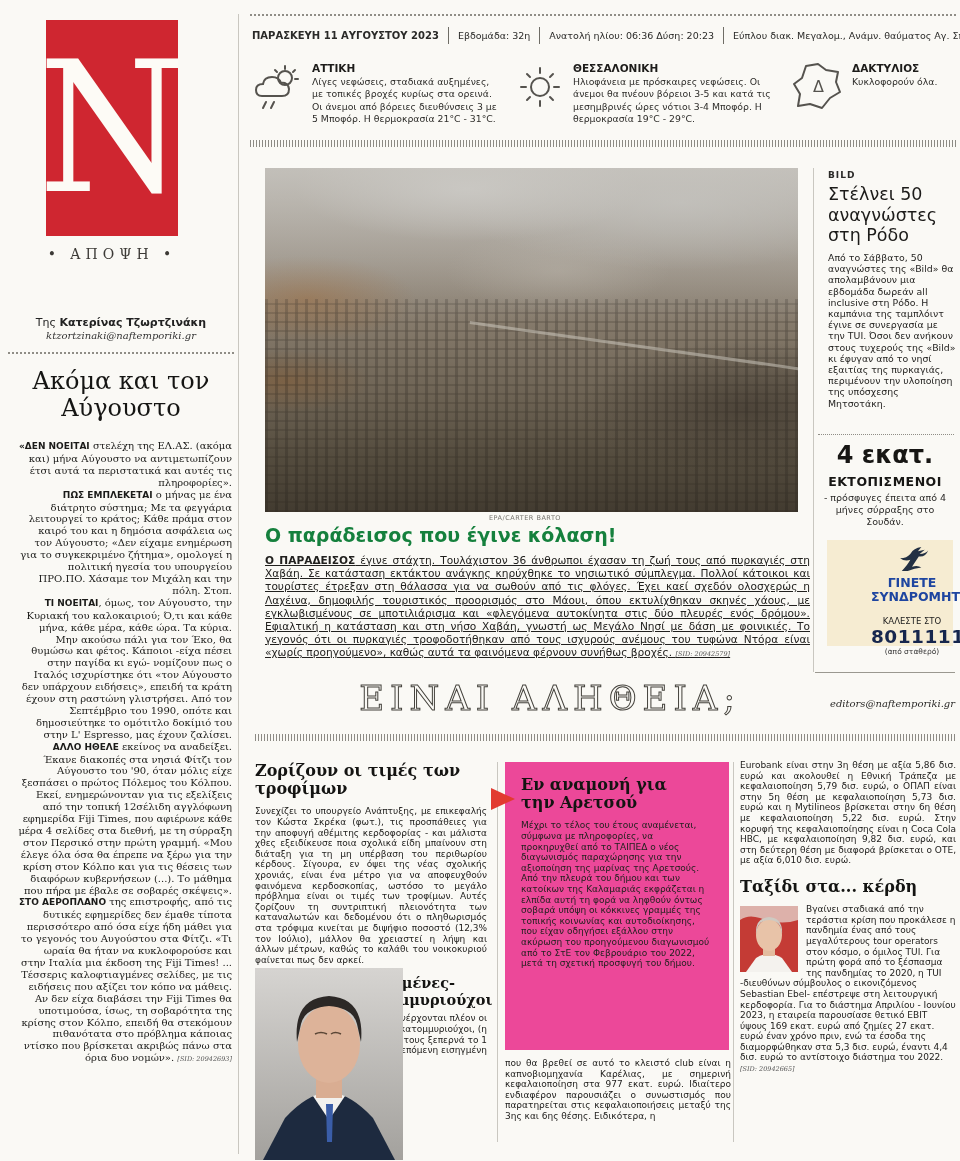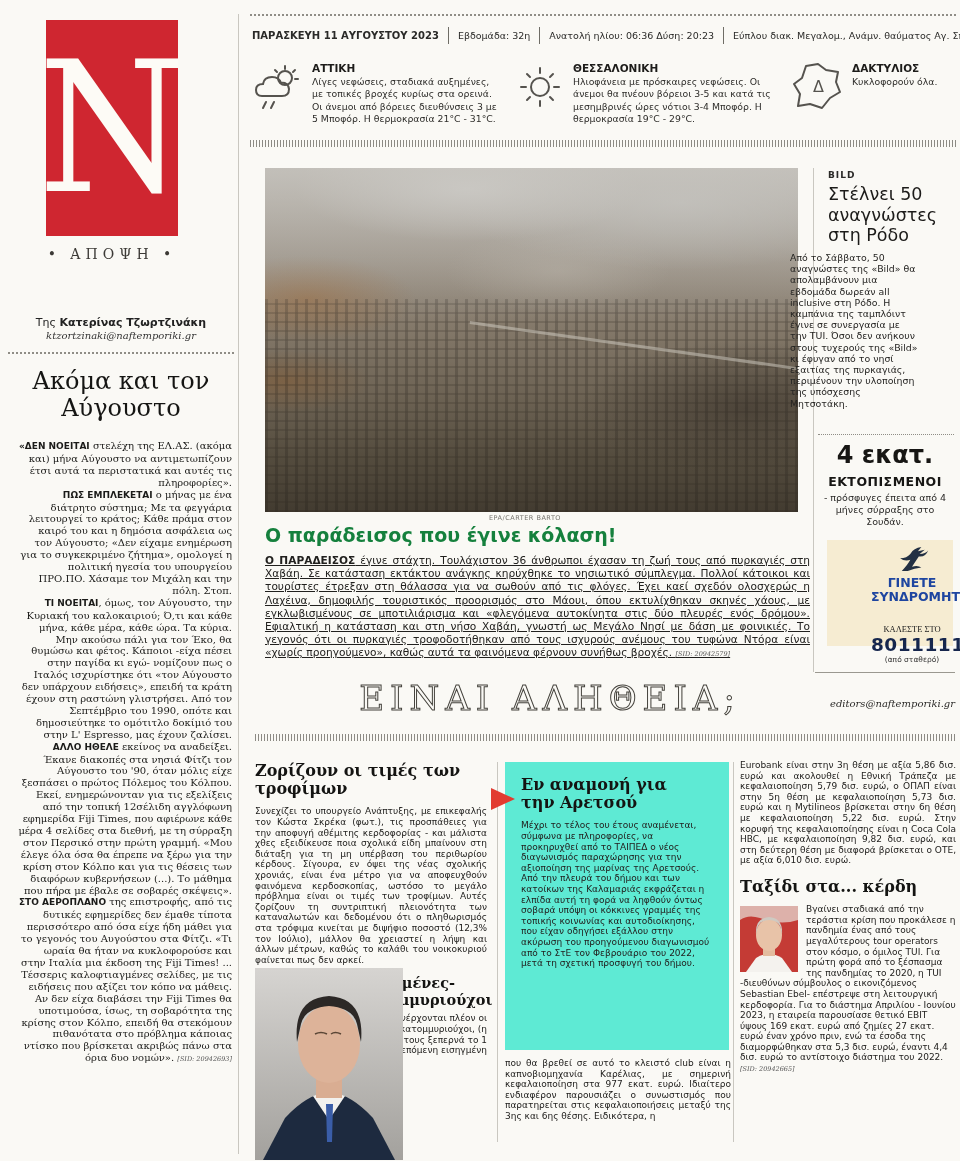--- a/index.html
+++ b/index.html
@@ -57,46 +57,46 @@
     background:linear-gradient(180deg, rgba(205,203,198,.75), rgba(205,203,198,0));}
   .photo-road{position:absolute;left:38%;top:52%;width:70%;height:3px;background:rgba(210,205,195,.5);transform:rotate(8deg);}
   .credit{position:absolute;left:265px;top:514px;width:520px;text-align:center;font-size:6.5px;letter-spacing:.5px;color:#76746e;}
   .hl{position:absolute;left:265px;top:524px;width:540px;font-size:19px;font-weight:bold;color:#15803d;}
   .hawaii-body{position:absolute;left:265px;top:554px;width:545px;font-size:10.6px;line-height:13.2px;color:#21201e;text-align:justify;text-decoration:underline;}
   .hawaii-body .lead{font-weight:bold;}
 
   
   .bild-kicker{position:absolute;left:828px;top:170px;font-size:9px;font-weight:bold;letter-spacing:1px;color:#2b2a28;}
   .bild-title{position:absolute;left:828px;top:184px;width:130px;font-size:17.5px;line-height:1.18;font-weight:400;color:#1c1b19;}
-  .bild-body{position:absolute;left:790px;top:252px;width:128px;font-size:9.4px;line-height:11.2px;color:#252422;}
+  .bild-body{position:absolute;left:828px;top:252px;width:128px;font-size:9.4px;line-height:11.2px;color:#252422;}
   .stat-num{position:absolute;left:815px;top:441px;width:140px;text-align:center;font-size:24px;font-weight:bold;color:#171614;}
   .stat-label{position:absolute;left:815px;top:474px;width:140px;text-align:center;font-size:12.5px;font-weight:bold;letter-spacing:.5px;color:#171614;}
   .stat-detail{position:absolute;left:820px;top:492px;width:130px;text-align:center;font-size:9.5px;line-height:12px;font-weight:500;color:#2a2927;}
   .sub-box{position:absolute;left:827px;top:540px;width:126px;height:106px;background:#f6ecd2;text-align:center;padding-top:6px;box-sizing:border-box;cursor:pointer;padding-left:44px;}
   .sub-blue{color:#1e45a0;font-weight:bold;font-size:12.5px;line-height:1.1;}
-  .sub-call{font-size:8.5px;margin-top:20px;color:#222;font-family:Liberation Serif, serif;}
+  .sub-call{font-size:8.5px;margin-top:12px;color:#222;}
   .sub-phone{font-size:18.5px;font-weight:bold;color:#16264d;letter-spacing:.5px;margin-top:0;}
   .sub-note{font-size:7.5px;color:#333;}
   .editors{position:absolute;left:815px;top:698px;width:140px;text-align:right;font-family:"DejaVu Serif",serif;font-style:italic;font-size:10px;color:#2c2b29;}
 
   
   .truth-title{position:absolute;left:300px;top:678px;width:500px;text-align:center;font-family:"DejaVu Serif",serif;font-size:34px;letter-spacing:6px;color:#4a4843;}
   @supports (-webkit-text-stroke: 1px black){
     .truth-title{color:#faf9f5;-webkit-text-stroke:1px #45433d;}
   }
 
   
   .bt-title{font-family:"DejaVu Serif",serif;font-weight:bold;font-size:16px;line-height:1.14;color:#141412;margin:0 0 8px 0;}
   .bt-body{font-size:9px;line-height:10.6px;color:#22211f;text-align:justify;}
   .col1{position:absolute;left:255px;top:762px;width:232px;height:398px;}
   .listed{margin-top:10px;margin-left:66px;}
   .listed .bt-title{text-align:center;font-size:14.5px;margin-bottom:5px;}
   .listed .bt-body{text-align:right;}
   .portrait1{position:absolute;left:0px;top:206px;width:148px;height:192px;}
-  .col2-box{position:absolute;left:505px;top:762px;width:224px;height:288px;background:#5eead4;box-sizing:border-box;padding:14px 16px;}
+  .col2-box{position:absolute;left:505px;top:762px;width:224px;height:288px;background:#ec4899;box-sizing:border-box;padding:14px 16px;}
   .tri{position:absolute;left:-14px;top:26px;width:0;height:0;border-top:11px solid transparent;border-bottom:11px solid transparent;border-left:24px solid #e23b30;}
   .col2-cont{position:absolute;left:505px;top:1058px;width:226px;}
   .col3{position:absolute;left:740px;top:760px;width:216px;}
   .tui-title{margin-top:12px;margin-bottom:8px;}
   .tui-flex{position:relative;}
   .portrait2{float:left;width:58px;height:66px;margin:2px 8px 2px 0;}
   .clear{clear:both;}
 </style>
 </head>
 <body>

